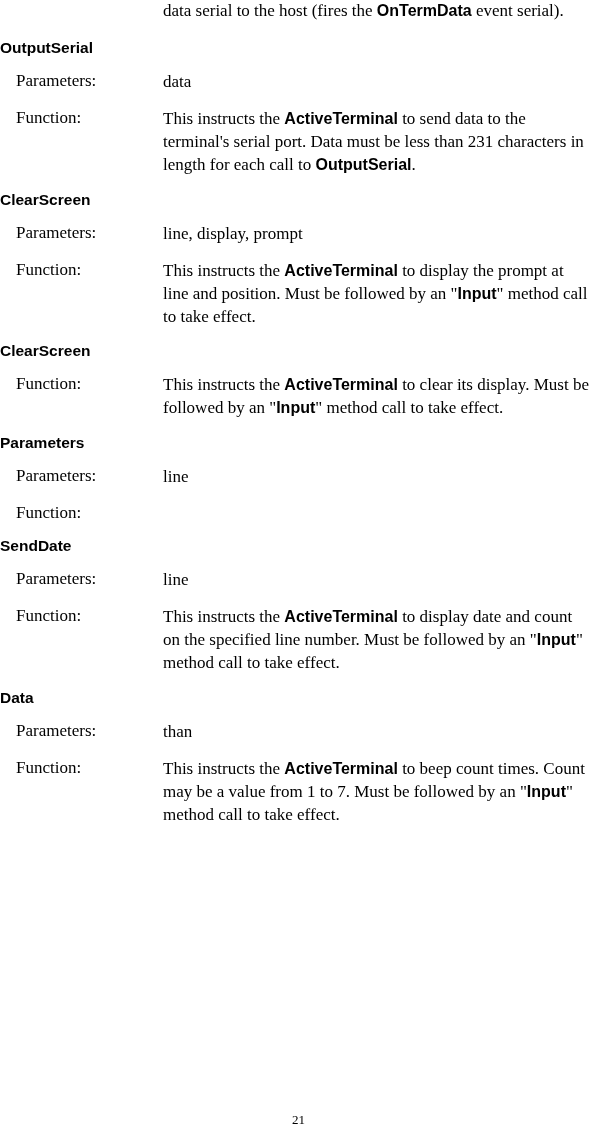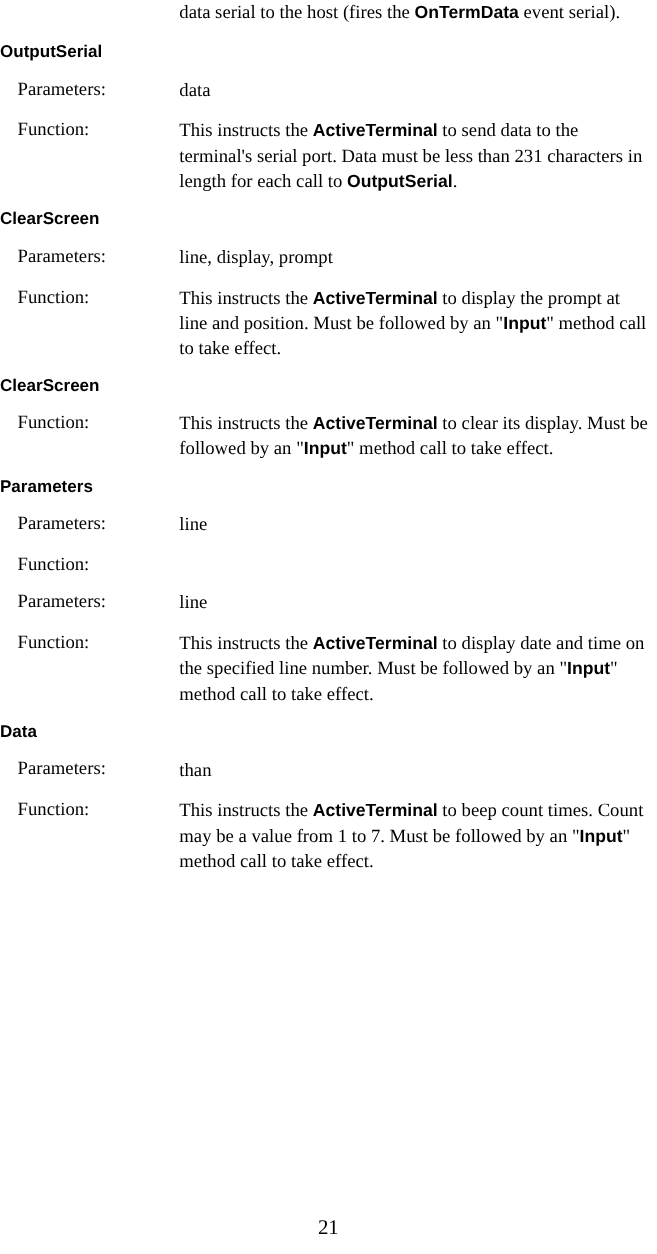--- a/index.html
+++ b/index.html
@@ -46,21 +46,21 @@
     font-family: Arial, Helvetica, sans-serif;
     font-weight: bold;
     font-size: 16px;
   }
   .page-num {
     position: absolute;
     bottom: 12px;
     left: 0;
     right: 0;
     text-align: center;
-    font-size: 19px;
+    font-size: 13px;
   }
 </style>
 </head>
 <body>
 
 <div class="content">
 
   <div class="intro-fragment">
     <span>data serial to the host (fires the </span><span class="bold-sans">OnTermData</span><span> event serial).</span>
   </div>
@@ -99,28 +99,29 @@
 
   <div class="method-name">Parameters</div>
   <div class="row">
     <div class="label-col">Parameters:</div>
     <div class="value-col italic">line</div>
   </div>
   <div class="row">
     <div class="label-col">Function:</div>
   </div>
 
+  <div class="method-name">SendDate</div>
   <div class="row">
     <div class="label-col">Parameters:</div>
     <div class="value-col italic">line</div>
   </div>
   <div class="row">
     <div class="label-col">Function:</div>
     <div class="value-col">
-      <span>This instructs the </span><span class="bold-sans">ActiveTerminal</span><span> to display date and time on the specified line number. Must be followed by an "</span><span class="bold-sans">Input</span><span>" method call to take effect.</span>
+      <span>This instructs the </span><span class="bold-sans">ActiveTerminal</span><span> to display date and count on the specified line number. Must be followed by an "</span><span class="bold-sans">Input</span><span>" method call to take effect.</span>
     </div>
   </div>
 
   <div class="method-name">Data</div>
   <div class="row">
     <div class="label-col">Parameters:</div>
     <div class="value-col italic">than</div>
   </div>
   <div class="row">
     <div class="label-col">Function:</div>

